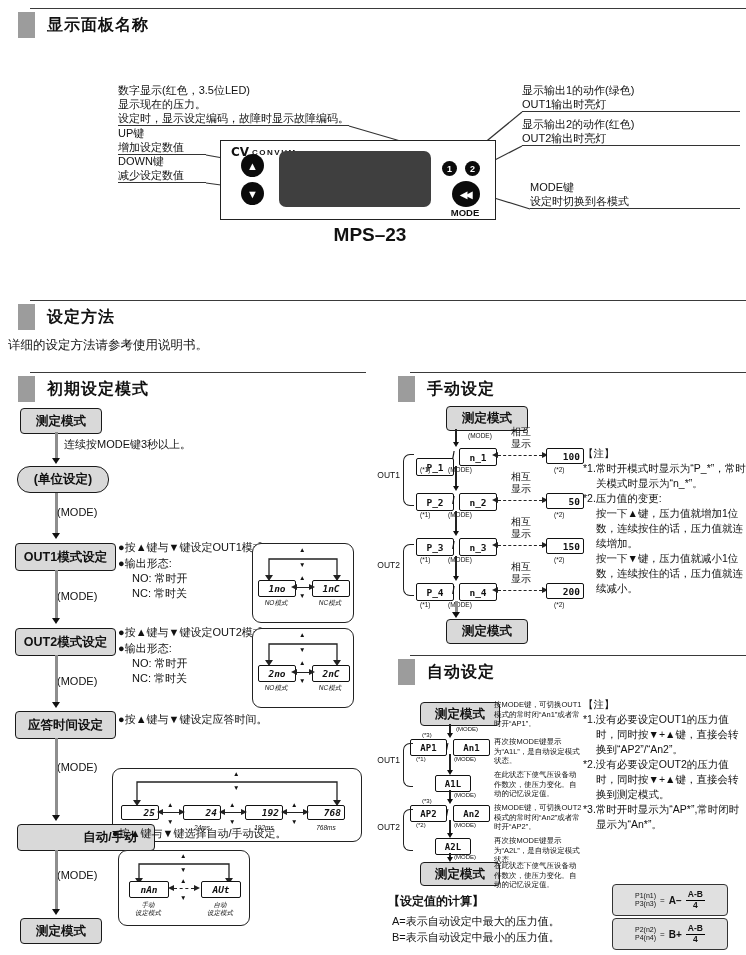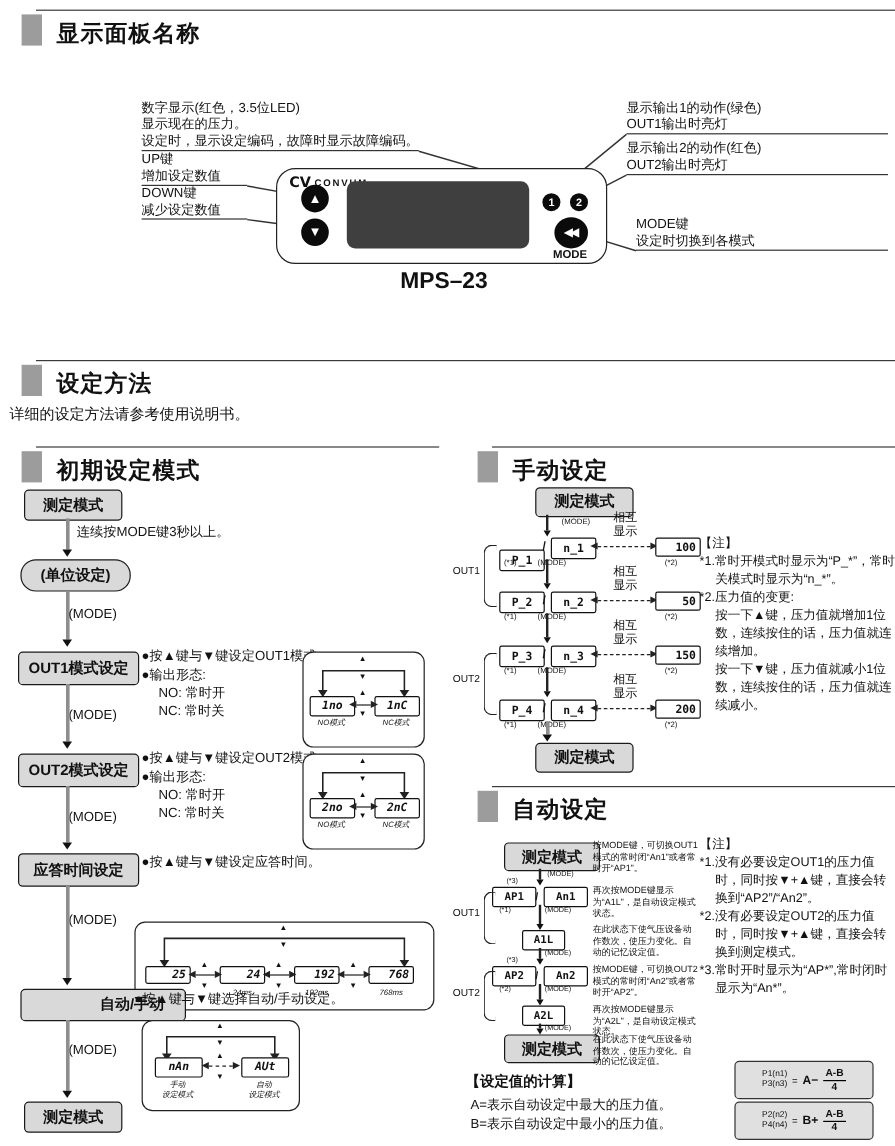--- a/index.html
+++ b/index.html
@@ -1,20 +1,20 @@
 <!DOCTYPE html>
 <html><head>
 <meta charset="utf-8">
 <style>
   html,body { margin:0; padding:0; background:#fff; }
   #root { position:relative; width:746px; height:955px; background:#ffffff; overflow:hidden;
           font-family:"Liberation Sans", sans-serif; color:#111; }
   .rule  { position:absolute; border-top:1.5px solid #3a3a3a; height:0; }
   .sq    { position:absolute; width:17px; height:26px; background:#9c9c9c; }
-  .h1    { position:absolute; font-size:19px; font-weight:bold; letter-spacing:1px; white-space:nowrap; }
+  .h1    { position:absolute; font-size:16px; font-weight:bold; letter-spacing:1px; white-space:nowrap; }
   .txt   { position:absolute; font-size:11px; line-height:15px; white-space:nowrap; }
   .annot { position:absolute; font-size:11px; line-height:14px; white-space:nowrap; }
   .annot .ul { border-bottom:1.2px solid #333; padding-bottom:0px; display:block; }
   .fbox  { position:absolute; background:#d9d9d9; border:1.5px solid #1a1a1a; border-radius:4px;
            display:flex; align-items:center; justify-content:center; font-size:12.5px; font-weight:bold; white-space:nowrap; }
   .stadium { border-radius:13px; }
   .varrow { position:absolute; background:#8e8e8e; width:2.5px; }
   .varrow::after { content:""; position:absolute; left:50%; transform:translateX(-50%); bottom:-6px;
                    border-left:4.5px solid transparent; border-right:4.5px solid transparent; border-top:6.5px solid #111; }
   .varrow.thin { width:1.5px; background:#222; }
@@ -35,22 +35,22 @@
   .small-lbl { position:absolute; font-size:6.5px; line-height:7px; white-space:nowrap; }
   .slash { position:absolute; font-size:10px; font-weight:bold; line-height:10px; }
   .bracket { position:absolute; border:1.4px solid #222; border-right:none; border-radius:7px 0 0 7px; }
   .bktlbl { position:absolute; font-size:8.5px; white-space:nowrap; }
   .notes { position:absolute; font-size:10.5px; line-height:15px; }
   .notes .hang { padding-left:13px; text-indent:-13px; }
   .notes .ind  { padding-left:13px; }
   .desc { position:absolute; font-size:7.5px; line-height:9.5px; width:88px; }
   .circle-btn { position:absolute; background:#0b0b0b; border-radius:50%; color:#fff;
                 display:flex; align-items:center; justify-content:center; }
-  .device { position:absolute; left:230px; top:140px; width:274px; height:78px;
-            border:1.6px solid #222; border-radius:16px; background:#fff; }
+  .device { position:absolute; left:220px; top:140px; width:274px; height:78px;
+            border:1.6px solid #222; border-radius:0; background:#fff; }
   .screen { position:absolute; left:58px; top:10px; width:152px; height:56px; background:#3f3f3f; border-radius:7px; }
   .brand { position:absolute; left:10px; top:4px; display:flex; align-items:flex-start; gap:3px; }
   .brand .cv { font-size:12px; font-weight:bold; font-family:"DejaVu Sans", sans-serif; }
   .brand .nm { font-size:8px; font-weight:bold; letter-spacing:1.5px; margin-top:3px; }
   .model { position:absolute; left:233px; top:224px; width:274px; text-align:center; font-size:19px; font-weight:bold; }
   .calcbox { position:absolute; width:114px; height:30px; background:#e0e0e0; border:1.2px solid #333; border-radius:4px;
              display:flex; align-items:center; justify-content:center; gap:4px; }
   .calcbox .pl { font-size:7px; line-height:8.5px; text-align:left; }
   .calcbox .eq { font-size:8px; }
   .calcbox .base { font-size:10px; font-weight:bold; }

